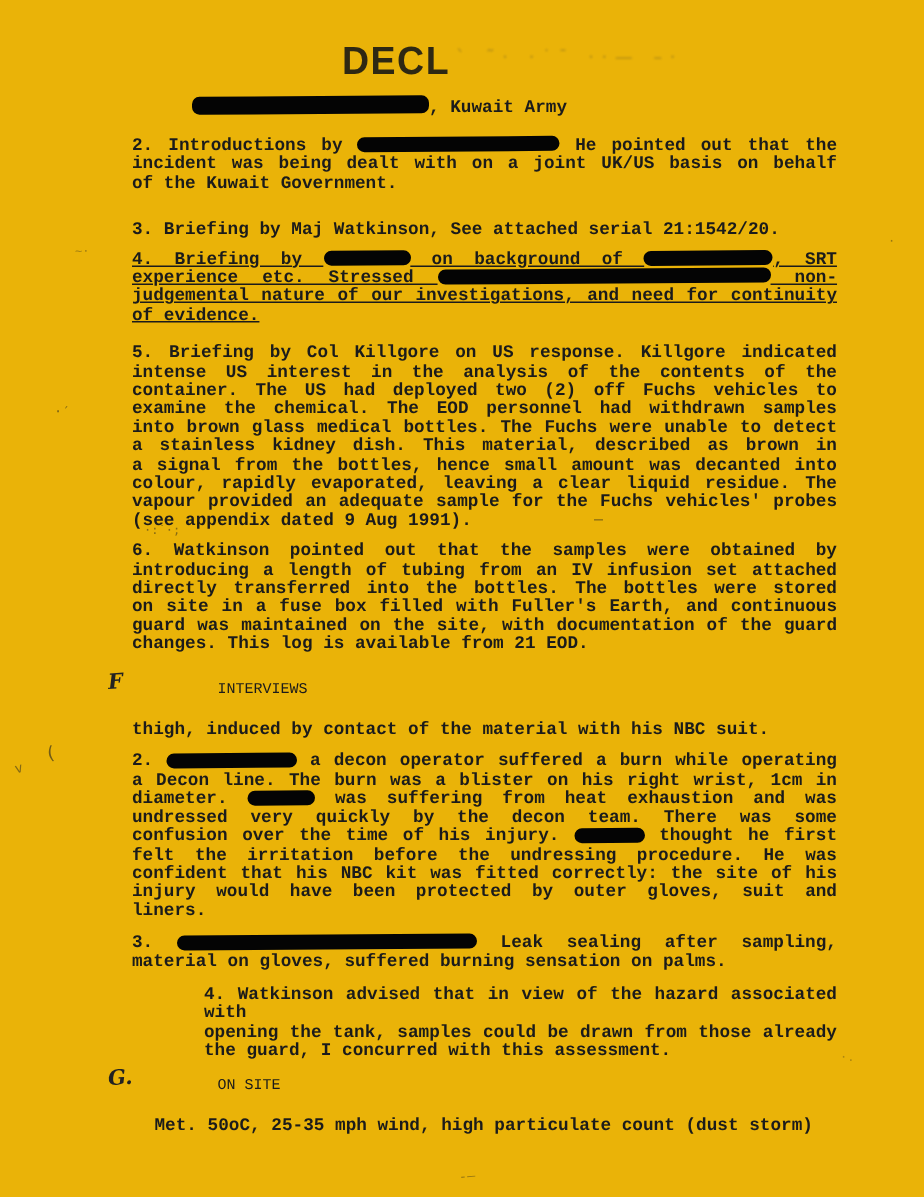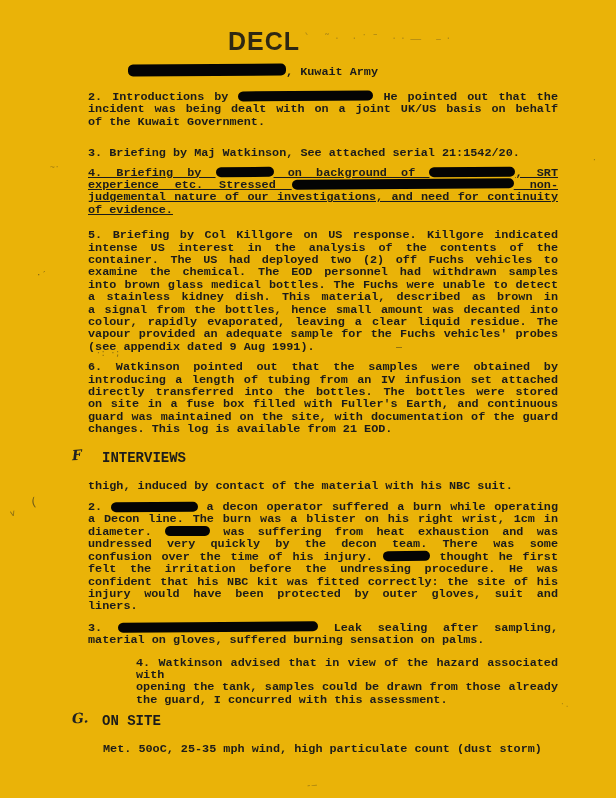--- a/index.html
+++ b/index.html
@@ -55,21 +55,21 @@
   }
   .redaction{
     display:inline-block;
     height:10px;background:#040404;
     border-radius:5px;
     vertical-align:-1.5px;
     transform:rotate(-.4deg);
   }
   .block.section{position:relative;padding-left:14px;}
   .section-title{
-    font-size:14px;font-weight:bold;line-height:12.4px;
+    font-size:10px;font-weight:normal;line-height:12.4px;margin-left:43px;
   }
   .margin-label{
     position:absolute;left:-16px;top:-2px;
     font-family:"DejaVu Serif",serif;
     font-style:italic;font-weight:bold;font-size:14px;
     transform:rotate(-4deg);
     color:#222;
   }
   .artifact{
     position:absolute;

